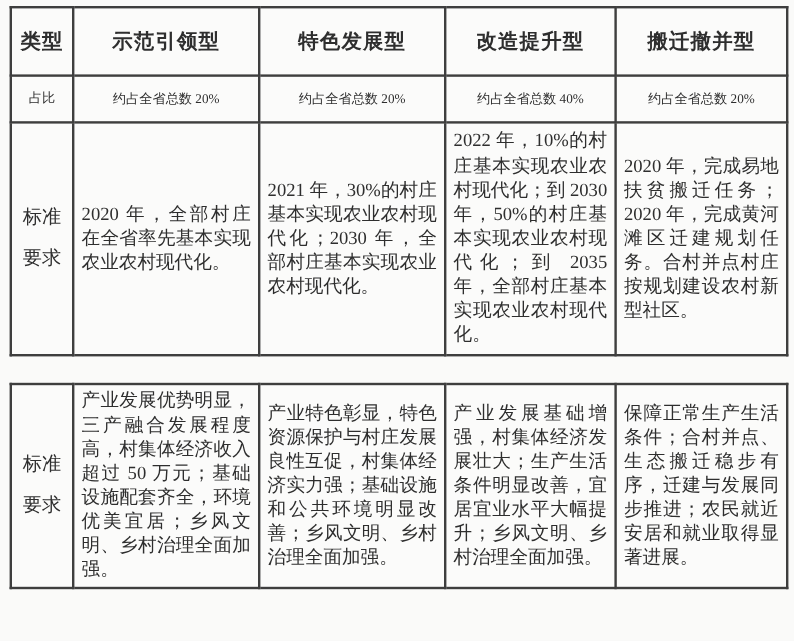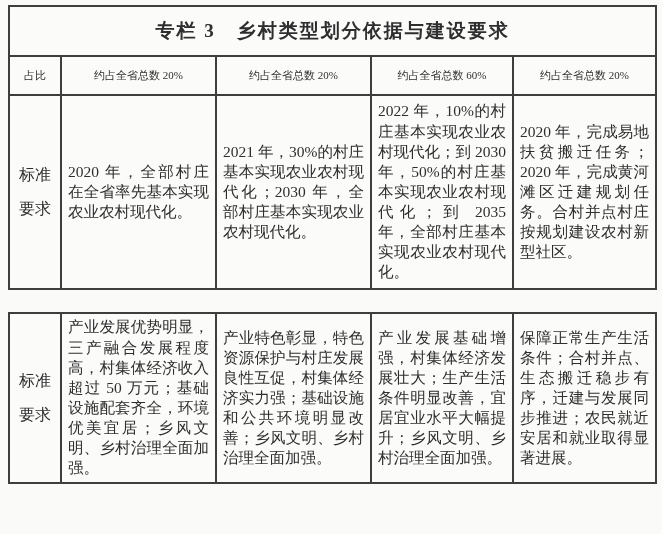--- a/index.html
+++ b/index.html
@@ -81,28 +81,32 @@
 
   <table class="grid t1">
     <colgroup>
       <col class="c-label">
         <col class="c-1">
         <col class="c-2">
         <col class="c-3">
         <col class="c-4">
     </colgroup>
     <tbody>
-      <tr class="title-row">
-        <td class="title-cell" colspan="5">专栏 3　乡村类型划分依据与建设要求</td>
+      <tr class="head-row">
+        <td>类型</td>
+        <td>示范引领型</td>
+        <td>特色发展型</td>
+        <td>改造提升型</td>
+        <td>搬迁撤并型</td>
       </tr>
       <tr class="ratio-row">
         <td class="row-label">占比</td>
         <td>约占全省总数 20%</td>
         <td>约占全省总数 20%</td>
-        <td>约占全省总数 60%</td>
+        <td>约占全省总数 40%</td>
         <td>约占全省总数 20%</td>
       </tr>
       <tr class="target-row">
         <td class="row-label">标准要求</td>
         <td class="body-cell">2020 年，全部村庄在全省率先基本实现农业农村现代化。</td>
         <td class="body-cell">2021 年，30%的村庄基本实现农业农村现代化；2030 年，全部村庄基本实现农业农村现代化。</td>
         <td class="body-cell">2022 年，10%的村庄基本实现农业农村现代化；到 2030 年，50%的村庄基本实现农业农村现代化；到 2035 年，全部村庄基本实现农业农村现代化。</td>
         <td class="body-cell">2020 年，完成易地扶贫搬迁任务；2020 年，完成黄河滩区迁建规划任务。合村并点村庄按规划建设农村新型社区。</td>
       </tr>
     </tbody>

